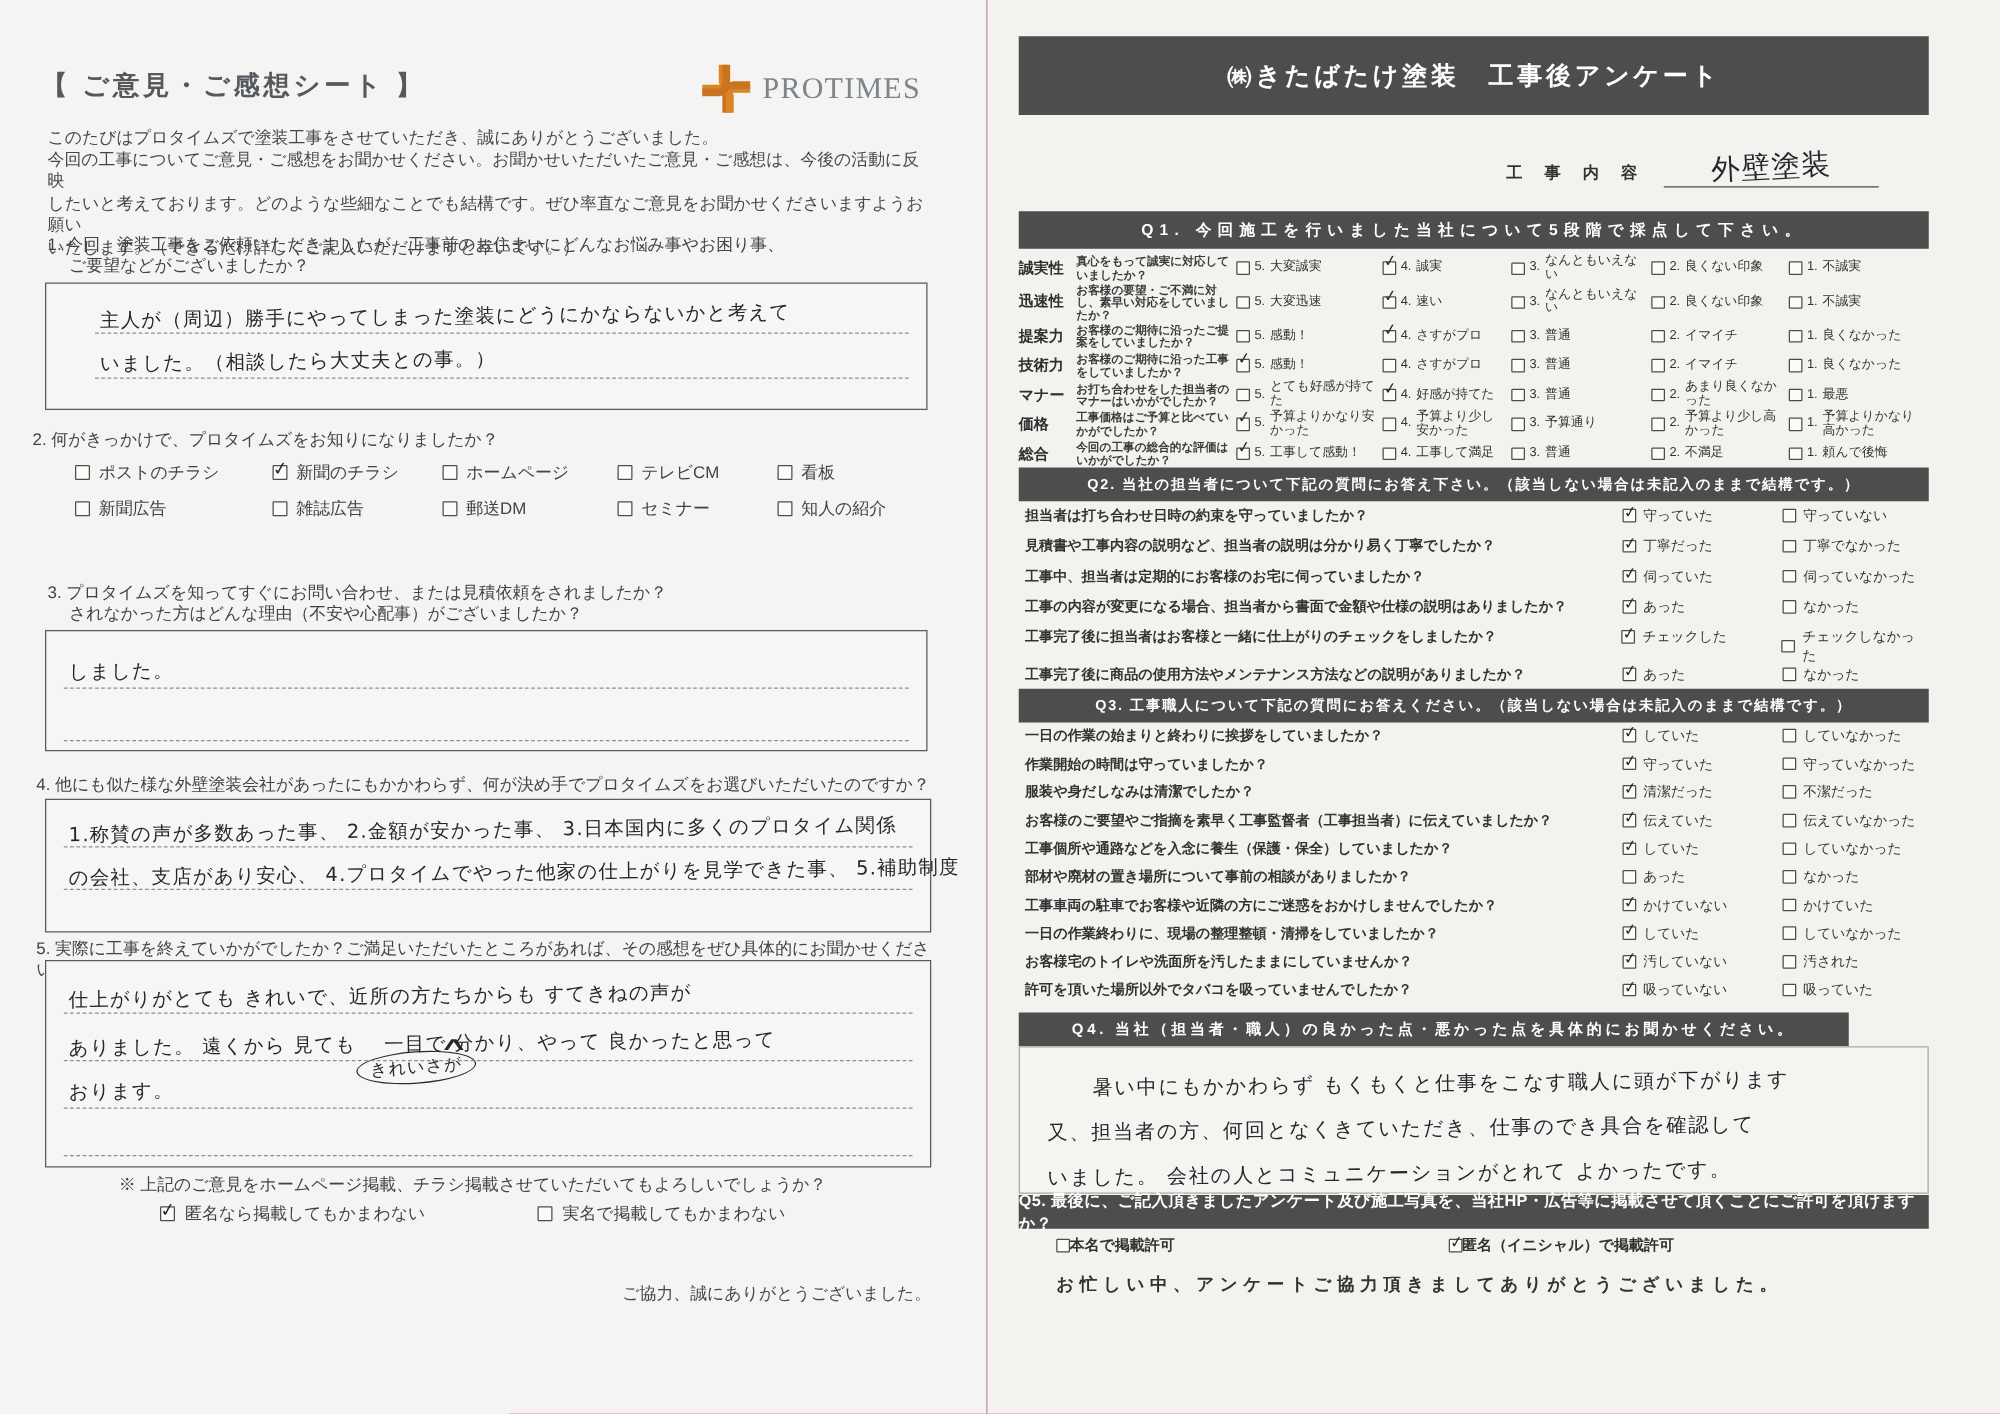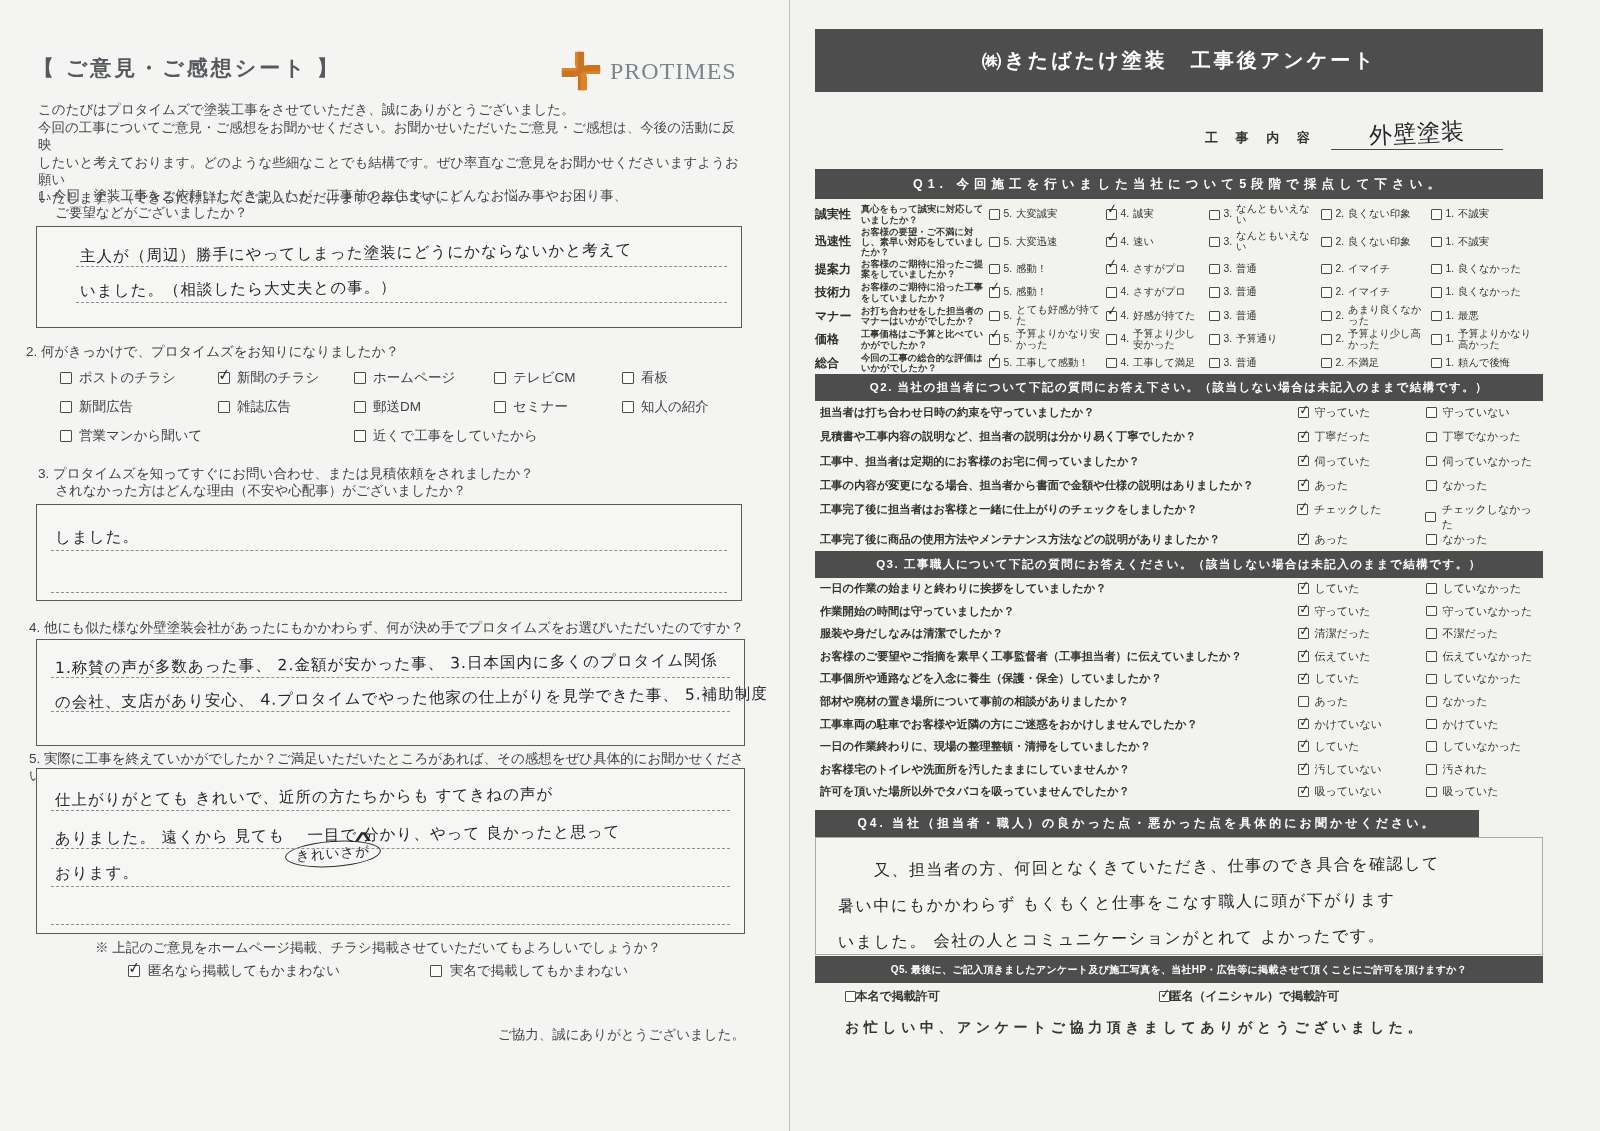--- a/index.html
+++ b/index.html
@@ -55,21 +55,21 @@
   .bar{background:#4d4d4d;color:#fefefe;font-weight:bold;display:flex;align-items:center;justify-content:center;box-sizing:border-box;}
   .rp-header{left:25px;top:29px;width:728px;height:63px;font-size:20px;letter-spacing:3px;}
   .work{left:415px;top:118px;display:flex;align-items:flex-end;gap:14px;}
   .work-label{font-size:13px;font-weight:bold;letter-spacing:7px;color:#333;padding-bottom:3px;}
   .work-val{width:172px;border-bottom:1.5px solid #4a4a48;text-align:center;}
   .work-val .hw{font-size:23px;transform:rotate(-3deg);display:inline-block;padding-bottom:0px;}
   .rq1-bar{left:25px;top:169px;width:728px;height:30px;font-size:12.5px;letter-spacing:5px;}
   .rq2-bar{left:25px;top:374px;width:728px;height:27px;font-size:11.5px;letter-spacing:1.5px;}
   .rq3-bar{left:25px;top:551px;width:728px;height:27px;font-size:11.5px;letter-spacing:1.5px;}
   .rq4-bar{left:25px;top:810px;width:664px;height:27px;font-size:12px;letter-spacing:3px;}
-  .rq5-bar{left:25px;top:956px;width:728px;height:27px;font-size:10px;letter-spacing:0.3px;}
+  .rq5-bar{left:25px;top:956px;width:728px;height:27px;font-size:13px;letter-spacing:0.3px;}
   .rq1-table{left:25px;top:203px;width:728px;}
   .q1-row{display:grid;grid-template-columns:46px 128px 117px 103px 112px 110px 112px;align-items:center;min-height:23.5px;}
   .q1-cat{font-size:12px;font-weight:bold;color:#2e2e2e;}
   .q1-q{font-size:9.3px;line-height:10.3px;font-weight:bold;color:#3b3b3b;padding-right:4px;}
   .q1-opt{display:flex;align-items:center;gap:4px;font-size:10.3px;line-height:10.8px;color:#333;padding-right:5px;}
   .opt-n{flex:none;}
   .ritem{display:flex;align-items:flex-start;}
   .ritem .q{width:478px;font-size:11.3px;font-weight:bold;color:#333;padding-right:6px;box-sizing:border-box;}
   .ritem .ans{display:flex;align-items:center;gap:6px;font-size:11px;color:#333;}
   .ritem .yes{width:128px;}
@@ -161,30 +161,20 @@
           </div>
           <div class="lq2-cell">
             <span class="cb"></span>
             <span>セミナー</span>
           </div>
           <div class="lq2-cell">
             <span class="cb"></span>
             <span>知人の紹介</span>
           </div>
         </div>
-        <div class="lq2-row">
-          <div class="lq2-cell sp2">
-            <span class="cb"></span>
-            <span>営業マンから聞いて</span>
-          </div>
-          <div class="lq2-cell sp3">
-            <span class="cb"></span>
-            <span>近くで工事をしていたから</span>
-          </div>
-        </div>
       </div>
 
     <div class="abs q-label q3l pre">3. プロタイムズを知ってすぐにお問い合わせ、または見積依頼をされましたか？
 　 されなかった方はどんな理由（不安や心配事）がございましたか？</div>
     <div class="abs ansbox q3b" id="lq3-box">
         <div class="slot" style="height: 41px;">
           <span class="hw hw-text">しました。</span>
         </div>
         <div class="slot" style="height: 41px;"></div>
       </div>
@@ -675,24 +665,24 @@
           <div class="ans no">
             <span class="cb cb-s"></span>
             <span>吸っていた</span>
           </div>
         </div>
       </div>
 
     <div class="abs bar rq4-bar">Q4. 当社（担当者・職人）の良かった点・悪かった点を具体的にお聞かせください。</div>
     <div class="abs rq4-box" id="rq4-box">
         <div class="slot no-dash" style="height: 36px;">
+          <span class="hw hw-text">暑い中にもかかわらず もくもくと仕事をこなす職人に頭が下がります</span>
+        </div>
+        <div class="slot no-dash" style="height: 36px;">
           <span class="hw hw-text">又、担当者の方、何回となくきていただき、仕事のでき具合を確認して</span>
-        </div>
-        <div class="slot no-dash" style="height: 36px;">
-          <span class="hw hw-text">暑い中にもかかわらず もくもくと仕事をこなす職人に頭が下がります</span>
         </div>
         <div class="slot no-dash" style="height: 36px;">
           <span class="hw hw-text">いました。 会社の人とコミュニケーションがとれて よかったです。</span>
         </div>
       </div>
 
     <div class="abs bar rq5-bar">Q5. 最後に、ご記入頂きましたアンケート及び施工写真を、当社HP・広告等に掲載させて頂くことにご許可を頂けますか？</div>
     <div class="abs rq5-row" id="rq5-row">
         <div class="rq5-opt">
           <span class="cb cb-s"></span>

